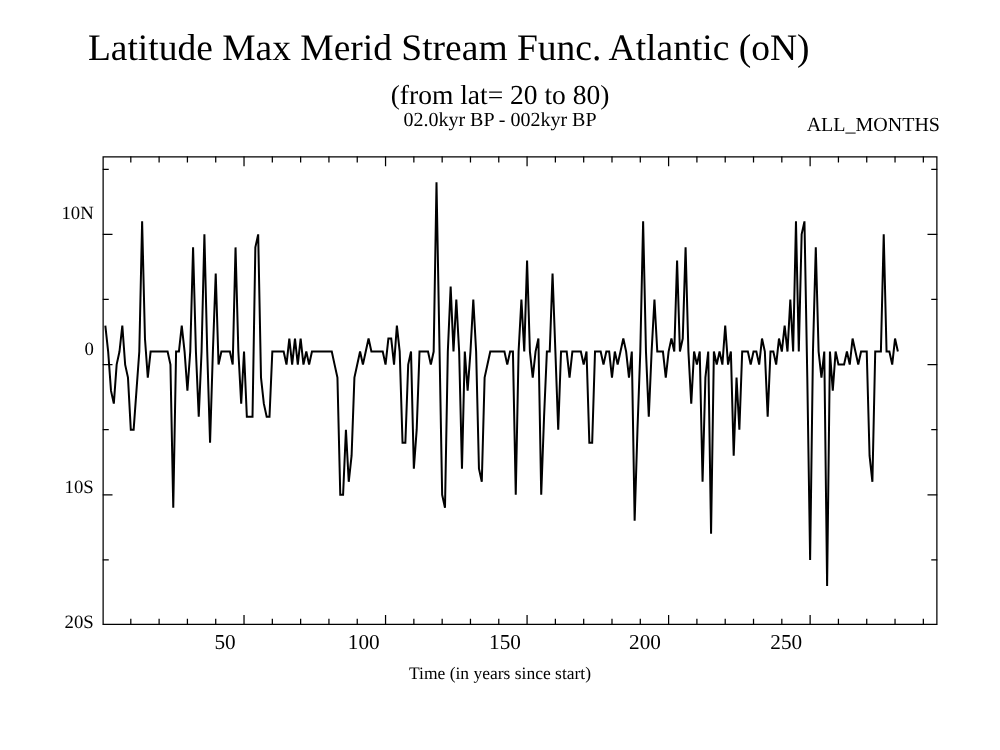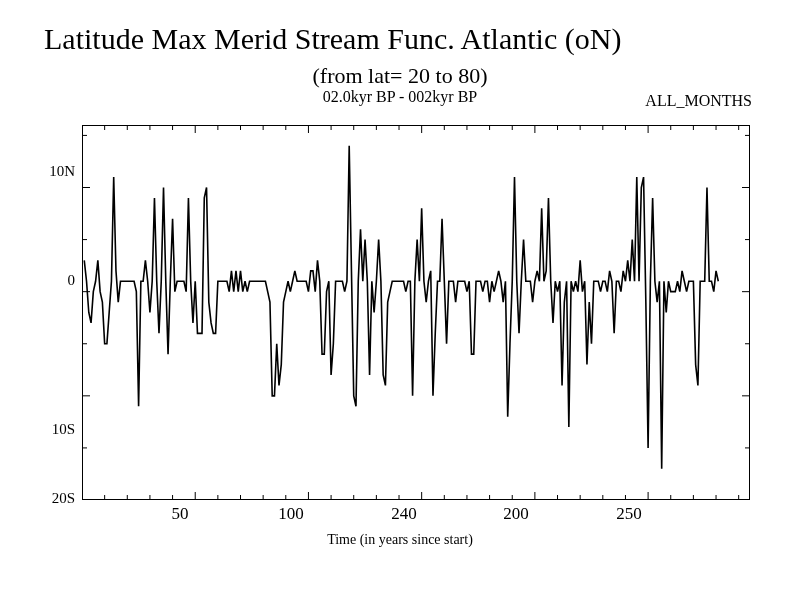--- a/index.html
+++ b/index.html
@@ -17,24 +17,24 @@
   #page {
     position: relative;
     width: 800px;
     height: 600px;
   }
   .title-main {
     position: absolute;
     left: 0;
     top: 22px;
     width: 718px;
+    text-align: center;
     font-size: 30px;
     font-family: "Liberation Serif", serif;
     white-space: nowrap;
-    padding-left: 44px;
   }
   .title-sub {
     position: absolute;
     left: 0;
     top: 63px;
     width: 800px;
     text-align: center;
     font-size: 22px;
     font-family: "Liberation Serif", serif;
     white-space: nowrap;
@@ -105,26 +105,26 @@
 
   <div class="title-main">Latitude Max Merid Stream Func. Atlantic (oN)</div>
   <div class="title-sub">(from lat= 20 to 80)</div>
   <div class="label-period">02.0kyr BP - 002kyr BP</div>
   <div class="label-months">ALL_MONTHS</div>
 
   <div class="plot-frame"></div>
 
   <div class="ytick-label" style="left:20px; top:163px; width:55px;">10N</div>
   <div class="ytick-label" style="left:20px; top:272px; width:55px;">0</div>
-  <div class="ytick-label" style="left:20px; top:382px; width:55px;margin-top:39px;">10S</div>
+  <div class="ytick-label" style="left:20px; top:382px; width:55px;">10S</div>
   <div class="ytick-label" style="left:20px; top:490px; width:55px;">20S</div>
 
   <div class="xtick-label" style="left:155px; top:504px; width:50px;">50</div>
   <div class="xtick-label" style="left:266px; top:504px; width:50px;">100</div>
-  <div class="xtick-label" style="left:379px; top:504px; width:50px;">240</div>
+  <div class="xtick-label" style="left:379px; top:504px; width:50px;">150</div>
   <div class="xtick-label" style="left:491px; top:504px; width:50px;">200</div>
   <div class="xtick-label" style="left:604px; top:504px; width:50px;">250</div>
 
   <div class="xaxis-title">Time (in years since start)</div>
 
   <svg class="series" id="series-svg" width="668" height="375">
       <line x1="0" y1="62.5" x2="8" y2="62.5" stroke="#000" stroke-width="1"></line>
       <line x1="668" y1="62.5" x2="660" y2="62.5" stroke="#000" stroke-width="1"></line>
       <line x1="0" y1="166.66666666666666" x2="8" y2="166.66666666666666" stroke="#000" stroke-width="1"></line>
       <line x1="668" y1="166.66666666666666" x2="660" y2="166.66666666666666" stroke="#000" stroke-width="1"></line>

